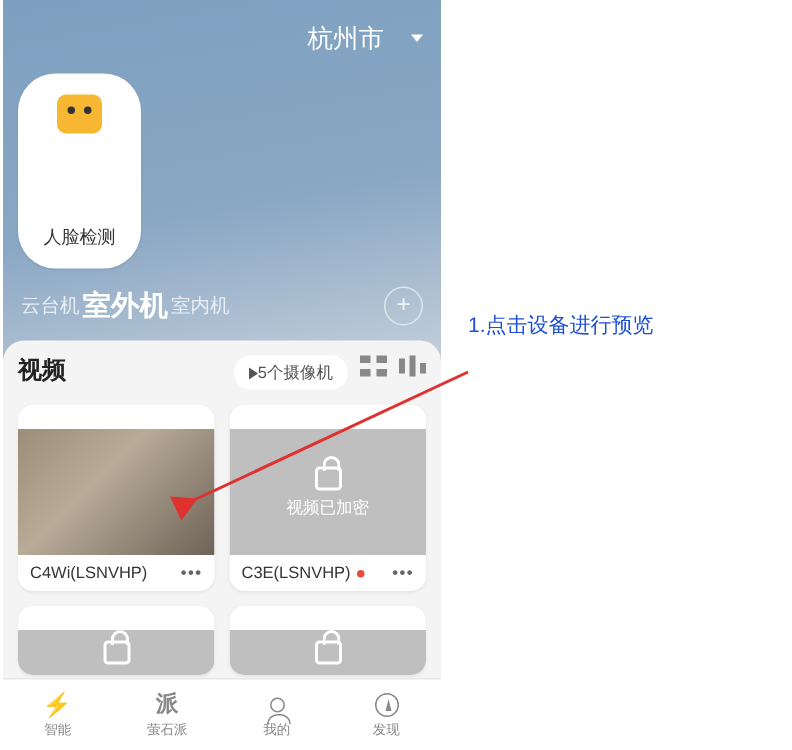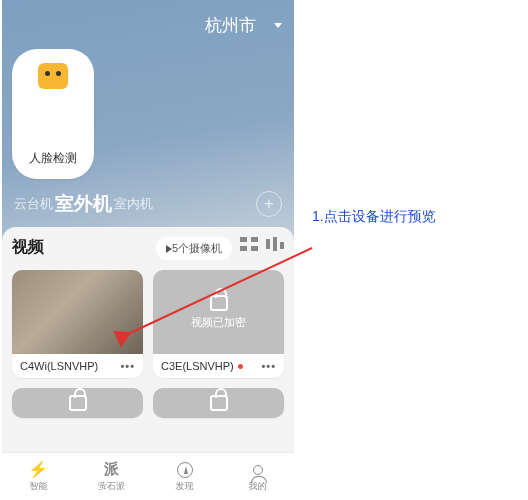--- a/index.html
+++ b/index.html
@@ -41,21 +41,21 @@
   .sheet-hd { display:flex; align-items:flex-start; gap:8px; }
   .sheet-hd .ttl { font-size:16px; font-weight:600; color:#222; }
   .cam-pill { margin-left:auto; background:#fff; border-radius:14px; padding:4px 10px; font-size:11px; color:#555; display:flex; align-items:center; gap:0; }
   .play { width:0;height:0;border-top:4px solid transparent;border-bottom:4px solid transparent;border-left:6px solid #555; }
   .grid-ic,.sort-ic { width:18px; height:14px; display:inline-block; }
   .grid-ic{background:linear-gradient(#888,#888) 0 0/7px 5px no-repeat,linear-gradient(#888,#888) 11px 0/7px 5px no-repeat,linear-gradient(#888,#888) 0 9px/7px 5px no-repeat,linear-gradient(#888,#888) 11px 9px/7px 5px no-repeat;}
   .sort-ic{background:linear-gradient(#888,#888) 0 2px/4px 10px no-repeat,linear-gradient(#888,#888) 7px 0/4px 14px no-repeat,linear-gradient(#888,#888) 14px 5px/4px 7px no-repeat;}
 
   .cams { display:grid; grid-template-columns:1fr 1fr; gap:10px; margin-top:10px; }
   .cam { background:#fff; border-radius:10px; overflow:hidden; box-shadow:0 1px 2px rgba(0,0,0,.06);}
-  .prev { height:84px; background:linear-gradient(135deg,#9a8d7a 0%,#b8ab98 40%,#6d6357 100%); }
+  .prev { height:84px; background:linear-gradient(135deg,#9a8d7a 0%,#b8ab98 40%,#6d6357 100%);margin-top:16px; }
   .prev.enc { background:#bfbfbf; display:flex; flex-direction:column; align-items:center; justify-content:center; gap:4px; color:#fff; font-size:11px;}
   .lock { width:18px;height:16px;border:2px solid #fff;border-radius:3px;position:relative;}
   .lock::before{content:"";position:absolute;top:-9px;left:3px;width:8px;height:8px;border:2px solid #fff;border-bottom:none;border-radius:6px 6px 0 0;}
   .cam-ft { display:flex; align-items:center; padding:6px 8px; font-size:11px; color:#333; }
   .dots { margin-left:auto; letter-spacing:1px; color:#666; font-weight:700;}
   .rdot { width:5px;height:5px;background:#e74c3c;border-radius:50%;margin-left:4px;}
   .cam.half .prev{height:30px;}
 
   .nav { position:absolute; bottom:0; left:0; right:0; height:48px; background:#fff; border-top:1px solid #e8e8e8; display:flex; }
   .nav-item { flex:1; display:flex; flex-direction:column; align-items:center; justify-content:center; gap:1px; font-size:9px; color:#888;}
@@ -146,29 +146,29 @@
     <div class="nav-item">
         <span class="nic bolt">⚡</span>
         <span>智能</span>
       </div>
     <div class="nav-item">
         <span class="nic pai">派</span>
         <span>萤石派</span>
       </div>
     <div class="nav-item">
         <span class="nic">
+          <span class="person"></span>
+        </span>
+        <span>我的</span>
+      </div>
+    <div class="nav-item">
+        <span class="nic">
           <span class="compass"></span>
         </span>
         <span>发现</span>
-      </div>
-    <div class="nav-item">
-        <span class="nic">
-          <span class="person"></span>
-        </span>
-        <span>我的</span>
       </div>
   </div>
 </div>
 
 <svg class="arrow" width="528" height="500" style="left:0;top:0;">
   <defs>
       <marker id="ah" markerWidth="9" markerHeight="9" refX="2" refY="4.5" orient="auto">
         <path d="M8,0 L0,4.5 L8,9 Z" fill="#e03131"></path>
       </marker>
     </defs>

